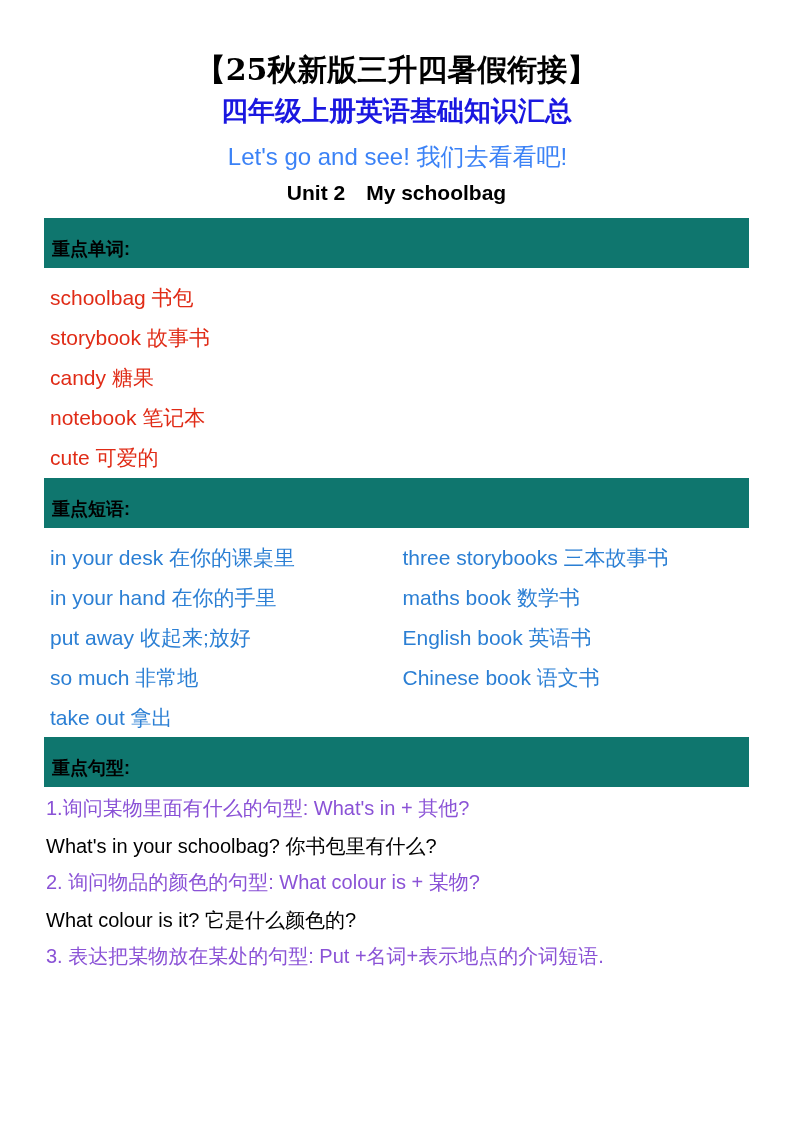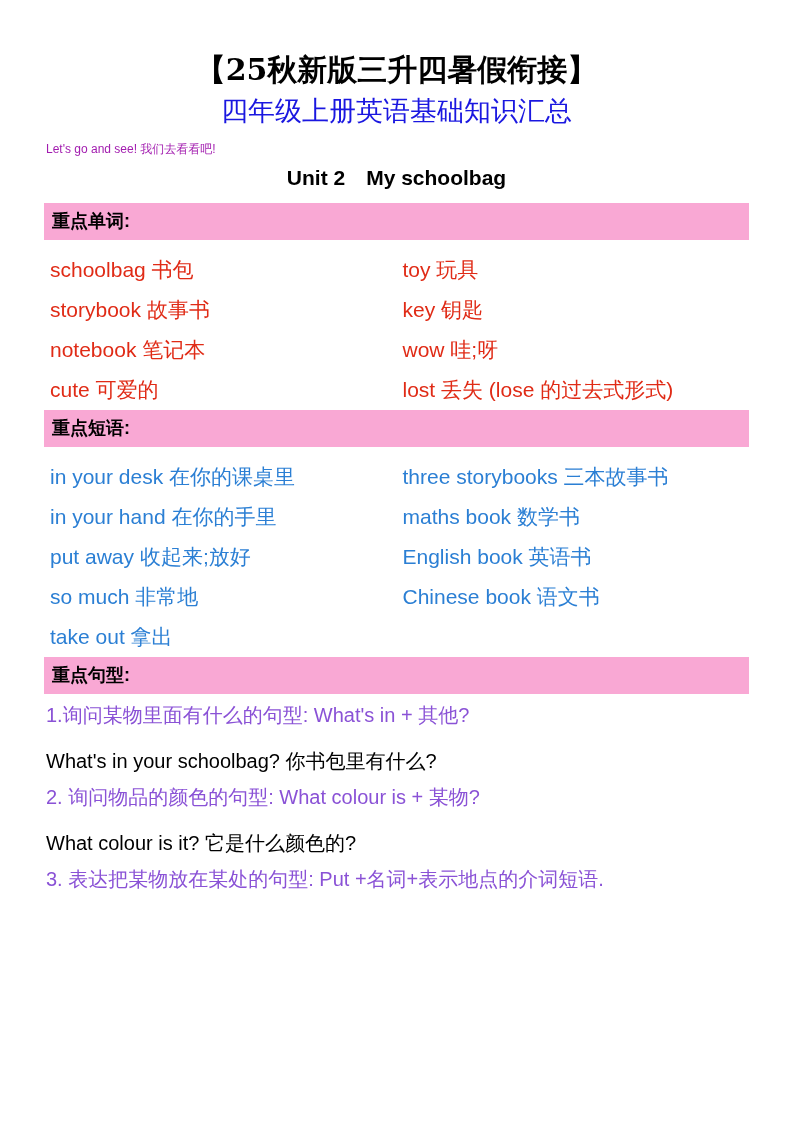--- a/index.html
+++ b/index.html
@@ -27,45 +27,46 @@
     font-size: 30px;
     line-height: 1.18;
     text-align: center;
     letter-spacing: 0px;
     color: #000000;
     margin: 0 0 6px 0;
     white-space: nowrap;
   }
   .sub-title {
     font-family: "DejaVu Serif", serif;
-    font-weight: normal;
+    font-weight: bold;
     font-size: 27px;
     text-align: center;
     color: #1a17e0;
     margin: 0 0 12px 0;
   }
   .lead-line {
-    font-size: 12px;
-    color: #a21caf;
+    font-size: 24px;
+    color: #3b82f6;
     margin: 0 0 6px 0;
     padding-left: 2px;
+    text-align: center;
   }
   .unit-title {
     font-weight: bold;
     font-size: 21px;
     text-align: center;
     color: #000000;
     margin: 0 0 11px 0;
   }
   .section-band {
-    background: #f9a8d4;
+    background: #0f766e;
     font-weight: bold;
     font-size: 18px;
     color: #000000;
-    padding: 6px 8px 7px 8px;
+    padding: 19px 8px 7px 8px;
     margin: 0 0 6px 0;
   }
   .two-col {
     display: flex;
     width: 100%;
   }
   .col {
     width: 50%;
     box-sizing: border-box;
   }
@@ -95,21 +96,21 @@
   .sent-q {
     font-size: 20px;
     line-height: 1.5;
     color: #8a52d6;
     margin: 2px 0 0 2px;
   }
   .sent-a {
     font-size: 20px;
     line-height: 1.5;
     color: #000000;
-    margin: 16px 0 6px 2px;
+    margin: 8px 0 6px 2px;
   }
   .band-spacer { height: 4px; }
 </style>
 </head>
 <body>
 
 <div class="page">
 
   <h1 class="main-title">【25秋新版三升四暑假衔接】</h1>
   <h2 class="sub-title">四年级上册英语基础知识汇总</h2>
@@ -123,44 +124,30 @@
     <div class="col left">
       <div class="entry">
         <span class="en">schoolbag</span>
         <span class="cn">书包</span>
       </div>
       <div class="entry">
         <span class="en">storybook</span>
         <span class="cn">故事书</span>
       </div>
       <div class="entry">
+        <span class="en">candy</span>
+        <span class="cn">糖果</span>
+      </div>
+      <div class="entry">
         <span class="en">notebook</span>
         <span class="cn">笔记本</span>
       </div>
       <div class="entry">
         <span class="en">cute</span>
         <span class="cn">可爱的</span>
-      </div>
-    </div>
-    <div class="col right">
-      <div class="entry">
-        <span class="en">toy</span>
-        <span class="cn">玩具</span>
-      </div>
-      <div class="entry">
-        <span class="en">key</span>
-        <span class="cn">钥匙</span>
-      </div>
-      <div class="entry">
-        <span class="en">wow</span>
-        <span class="cn">哇;呀</span>
-      </div>
-      <div class="entry">
-        <span class="en">lost</span>
-        <span class="cn">丢失 (lose 的过去式形式)</span>
       </div>
     </div>
   </div>
 
   <div class="band-spacer"></div>
 
   <div class="section-band">重点短语:</div>
   <div class="two-col phrases">
     <div class="col left">
       <div class="entry">

